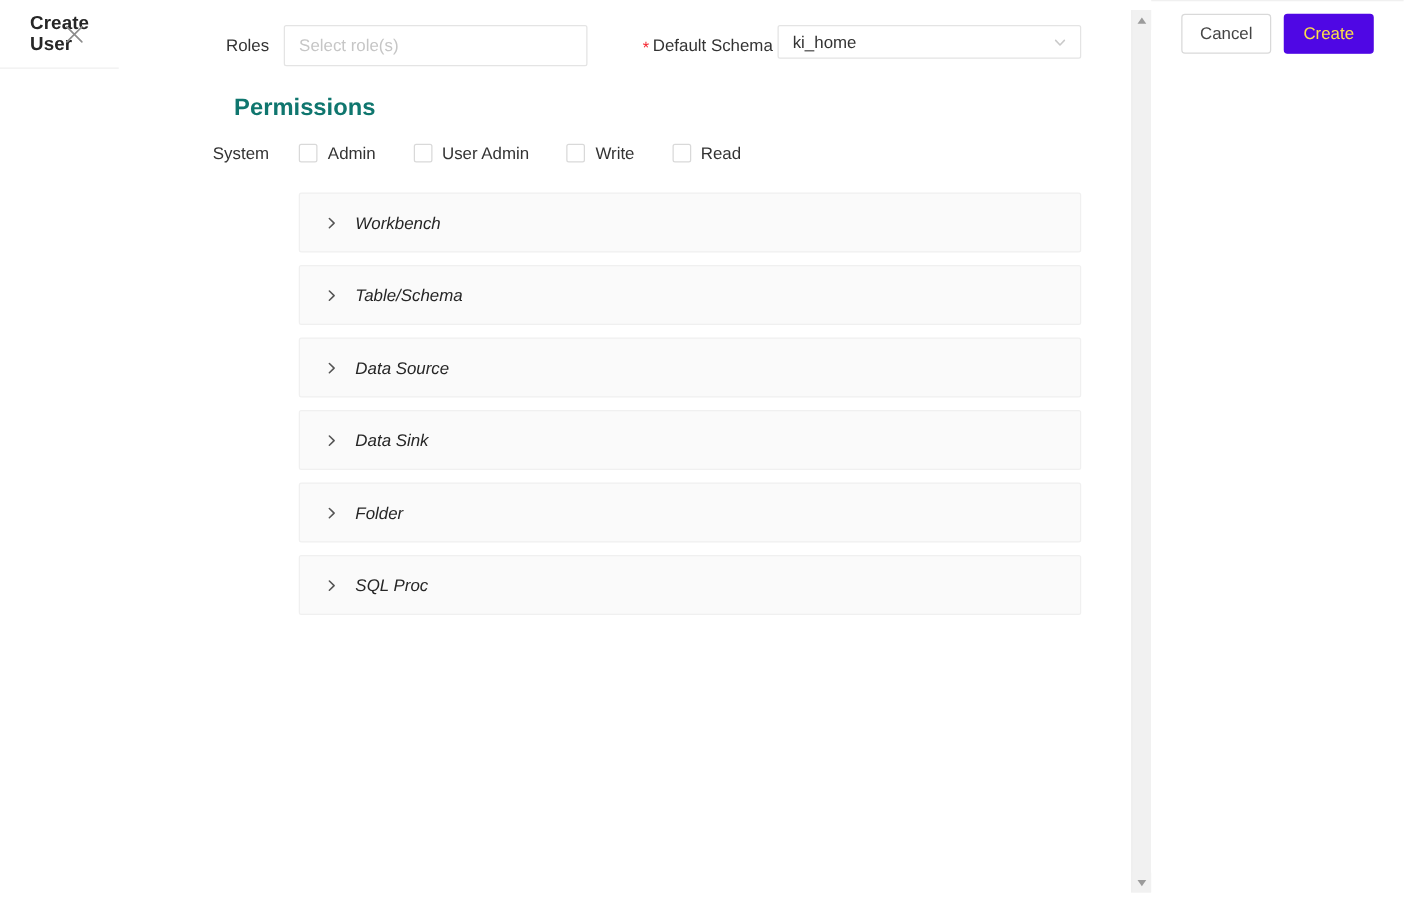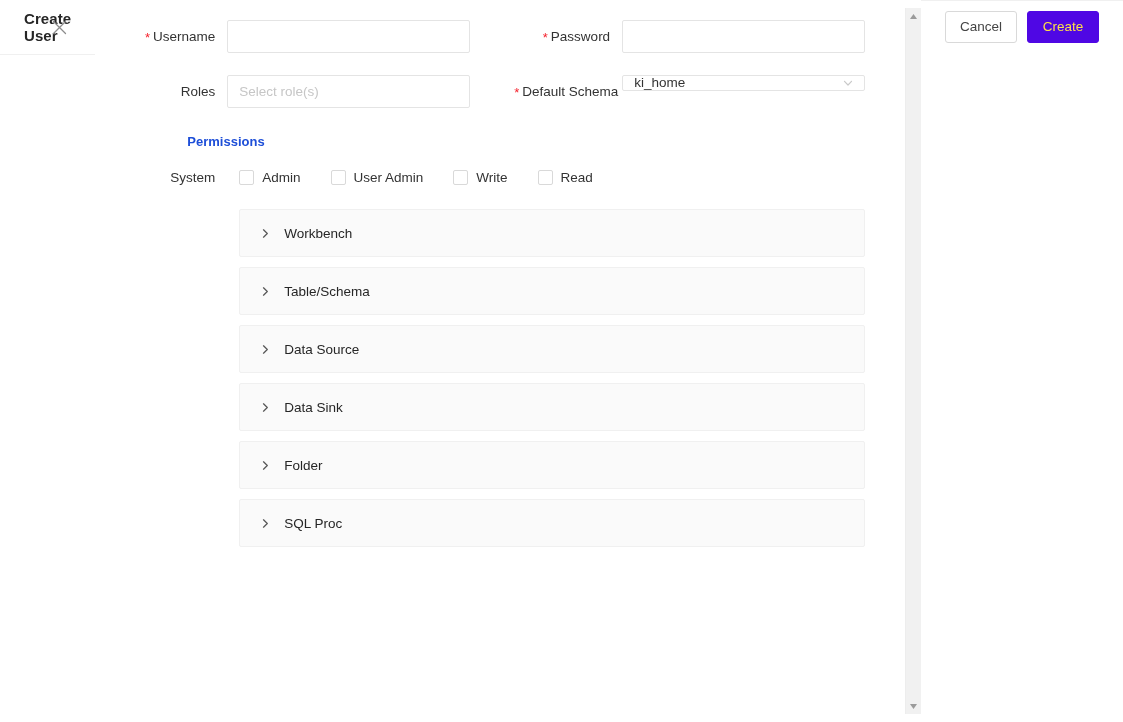--- a/index.html
+++ b/index.html
@@ -118,47 +118,47 @@
     padding: 12px 11px;
     font-size: 13.5px;
     color: #333333;
     font-family: "Liberation Sans", sans-serif;
     outline: none;
   }
   .text-input::placeholder { color: #c6c6c6; }
 
   .select-box {
     width: 100%;
-    height: 16px;
+    height: 27px;
     border: 1px solid #e4e4e4;
     border-radius: 2px;
     background: #ffffff;
     padding: 0 28px 0 11px;
     font-size: 13.5px;
     color: #333333;
     display: flex;
-    align-items: flex-end;
+    align-items: center;
     cursor: pointer;
     position: relative;
   }
   .select-arrow {
     position: absolute;
     right: 10px;
     top: 50%;
     transform: translateY(-50%);
     color: #c9c9c9;
     display: flex;
     align-items: center;
   }
 
   
   .permissions-title {
-    font-size: 13px;
+    font-size: 19px;
     font-weight: 700;
-    color: #1d4ed8;
+    color: #0f766e;
     padding-left: 92px;
     margin-top: 2px;
     margin-bottom: 0;
     line-height: 20px;
   }
 
   .perm-row {
     display: grid;
     grid-template-columns: 1fr 1fr;
     column-gap: 44px;
@@ -216,20 +216,21 @@
   .collapse-panel {
     background: #fafafa;
     border: 1px solid #f0f0f0;
     border-radius: 2px;
     height: 48px;
     display: flex;
     align-items: center;
     padding: 0 16px;
     margin-bottom: 10px;
     cursor: pointer;
+    font-style: italic;
   }
   .collapse-panel:last-child { margin-bottom: 12px; }
   .collapse-arrow {
     flex: 0 0 auto;
     width: 18px;
     display: flex;
     align-items: center;
     justify-content: center;
     color: #555555;
     margin-right: 10px;
@@ -322,39 +323,20 @@
     <button class="close-btn" aria-label="Close">
       <svg width="17" height="17" viewBox="0 0 17 17" fill="none">
         <path d="M2.5 2.5 L14.5 14.5 M14.5 2.5 L2.5 14.5" stroke="#8c8c8c" stroke-width="1.3" stroke-linecap="round"></path>
       </svg>
     </button>
   </div>
 
   <div class="modal-body">
     <div class="body-scroll">
 
-      <div class="form-grid">
-        <div class="form-item">
-          <div class="form-label">
-            <span class="req-star">*</span><span>Username</span>
-          </div>
-          <div class="form-control">
-            <input class="text-input" type="text" value="" placeholder="" style="">
-          </div>
-        </div>
-
-        <div class="form-item">
-          <div class="form-label">
-            <span class="req-star">*</span><span>Password</span>
-          </div>
-          <div class="form-control">
-            <input class="text-input" type="password" value="" placeholder="" style="">
-          </div>
-        </div>
-      </div>
 
       <div class="form-grid">
         <div class="form-item">
           <div class="form-label">
             <span>Roles</span>
           </div>
           <div class="form-control">
             <input class="text-input" type="text" value="" placeholder="Select role(s)" style="">
           </div>
         </div>

